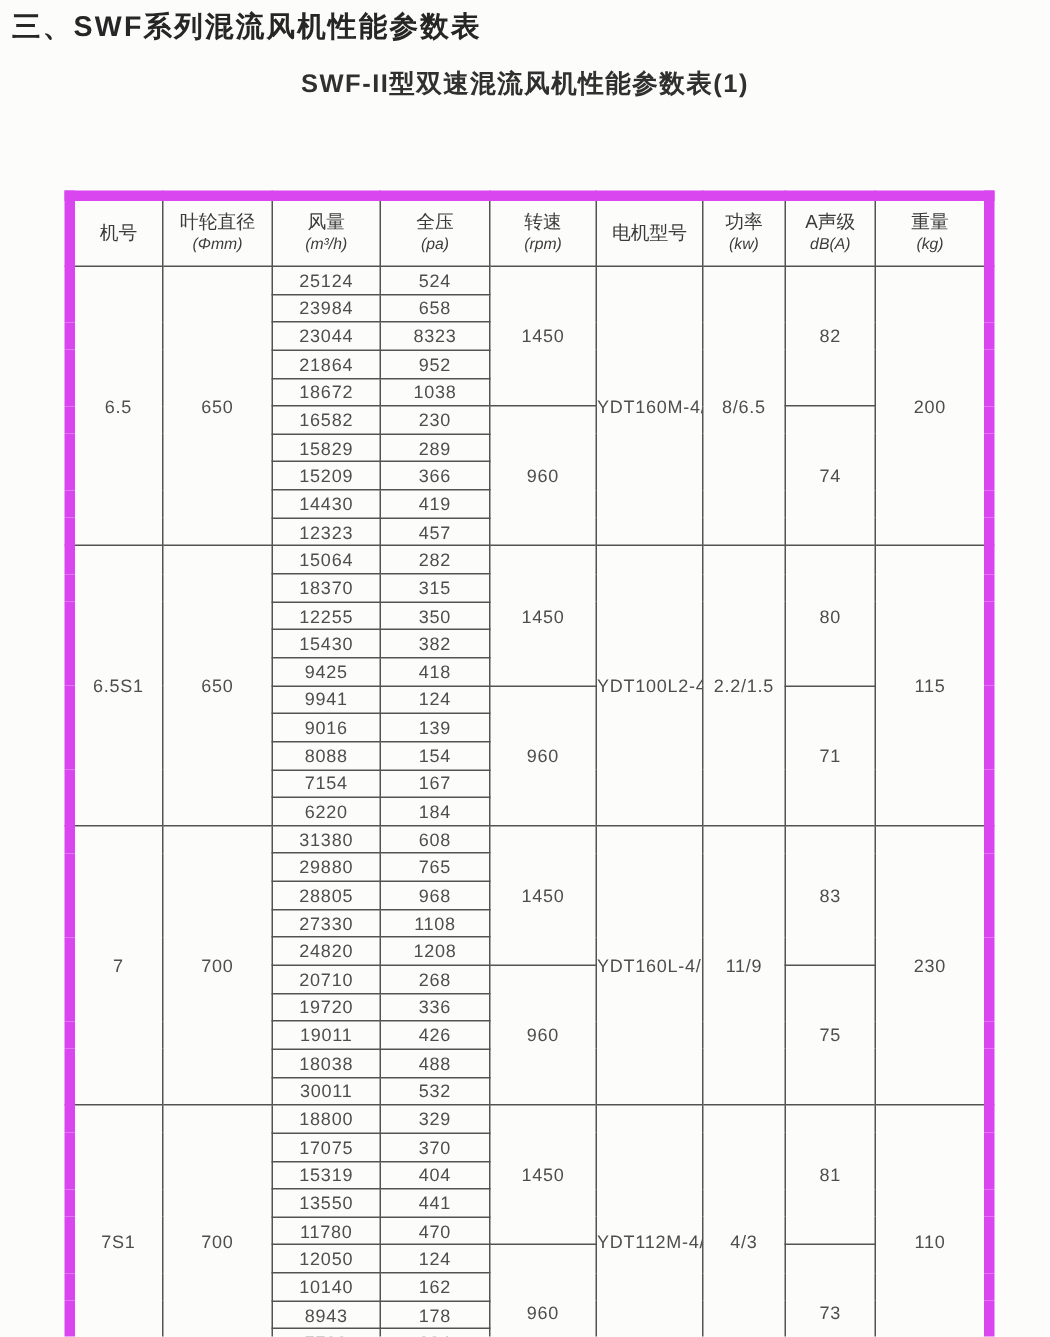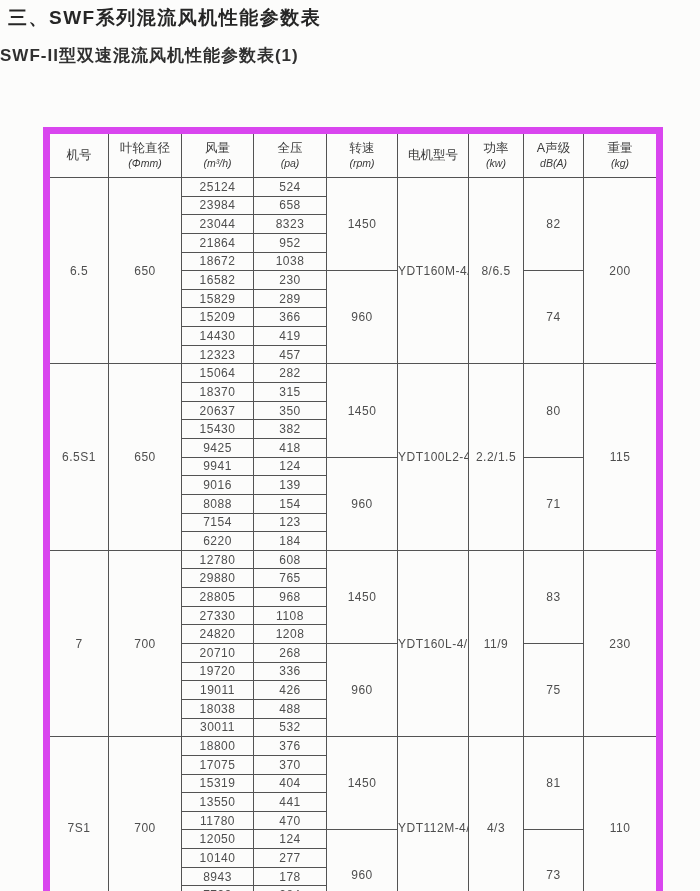--- a/index.html
+++ b/index.html
@@ -7,21 +7,21 @@
     width:700px;height:891px;position:relative;
     background:#fcfcfb;
     font-family:"Liberation Sans","DejaVu Sans",sans-serif;
     color:#4e4e4e;
   }
   .page-title{
     position:absolute;left:8px;top:5px;
     font-size:19px;font-weight:bold;color:#262626;letter-spacing:1.5px;
   }
   .page-subtitle{
-    position:absolute;left:0;top:44px;width:700px;text-align:left;
+    position:absolute;left:0;top:44px;width:700px;text-align:center;
     font-size:17px;font-weight:bold;color:#303030;letter-spacing:1px;
   }
   table.param-table{
     position:absolute;left:43px;top:91px;
     border-collapse:collapse;table-layout:fixed;
     width:613px;height:793px;
     border:7px solid #d946ef;
     margin-top:36px;
   }
   .param-table th,.param-table td{
@@ -157,21 +157,21 @@
       <td rowspan="10">YDT100L2-4/6</td>
       <td rowspan="10">2.2/1.5</td>
       <td rowspan="5">80</td>
       <td rowspan="10">115</td>
     </tr>
     <tr>
         <td>18370</td>
         <td>315</td>
       </tr>
     <tr>
-        <td>20637</td>
+        <td>12255</td>
         <td>350</td>
       </tr>
     <tr>
         <td>15430</td>
         <td>382</td>
       </tr>
     <tr>
         <td>9425</td>
         <td>418</td>
       </tr>
@@ -184,31 +184,31 @@
     <tr>
         <td>9016</td>
         <td>139</td>
       </tr>
     <tr>
         <td>8088</td>
         <td>154</td>
       </tr>
     <tr>
         <td>7154</td>
-        <td>123</td>
+        <td>167</td>
       </tr>
     <tr>
         <td>6220</td>
         <td>184</td>
       </tr>
 
     <tr>
       <td rowspan="10">7</td>
       <td rowspan="10">700</td>
-      <td>12780</td>
+      <td>31380</td>
       <td>608</td>
       <td rowspan="5">1450</td>
       <td rowspan="10">YDT160L-4/6</td>
       <td rowspan="10">11/9</td>
       <td rowspan="5">83</td>
       <td rowspan="10">230</td>
     </tr>
     <tr>
         <td>29880</td>
         <td>765</td>
@@ -245,21 +245,21 @@
       </tr>
     <tr>
         <td>30011</td>
         <td>532</td>
       </tr>
 
     <tr>
       <td rowspan="10">7S1</td>
       <td rowspan="10">700</td>
       <td>18800</td>
-      <td>376</td>
+      <td>329</td>
       <td rowspan="5">1450</td>
       <td rowspan="10">YDT112M-4/6</td>
       <td rowspan="10">4/3</td>
       <td rowspan="5">81</td>
       <td rowspan="10">110</td>
     </tr>
     <tr>
         <td>17075</td>
         <td>370</td>
       </tr>
@@ -276,21 +276,21 @@
         <td>470</td>
       </tr>
     <tr>
       <td>12050</td>
       <td>124</td>
       <td rowspan="5">960</td>
       <td rowspan="5">73</td>
     </tr>
     <tr>
         <td>10140</td>
-        <td>277</td>
+        <td>162</td>
       </tr>
     <tr>
         <td>8943</td>
         <td>178</td>
       </tr>
     <tr>
         <td>7799</td>
         <td>284</td>
       </tr>
     <tr>

